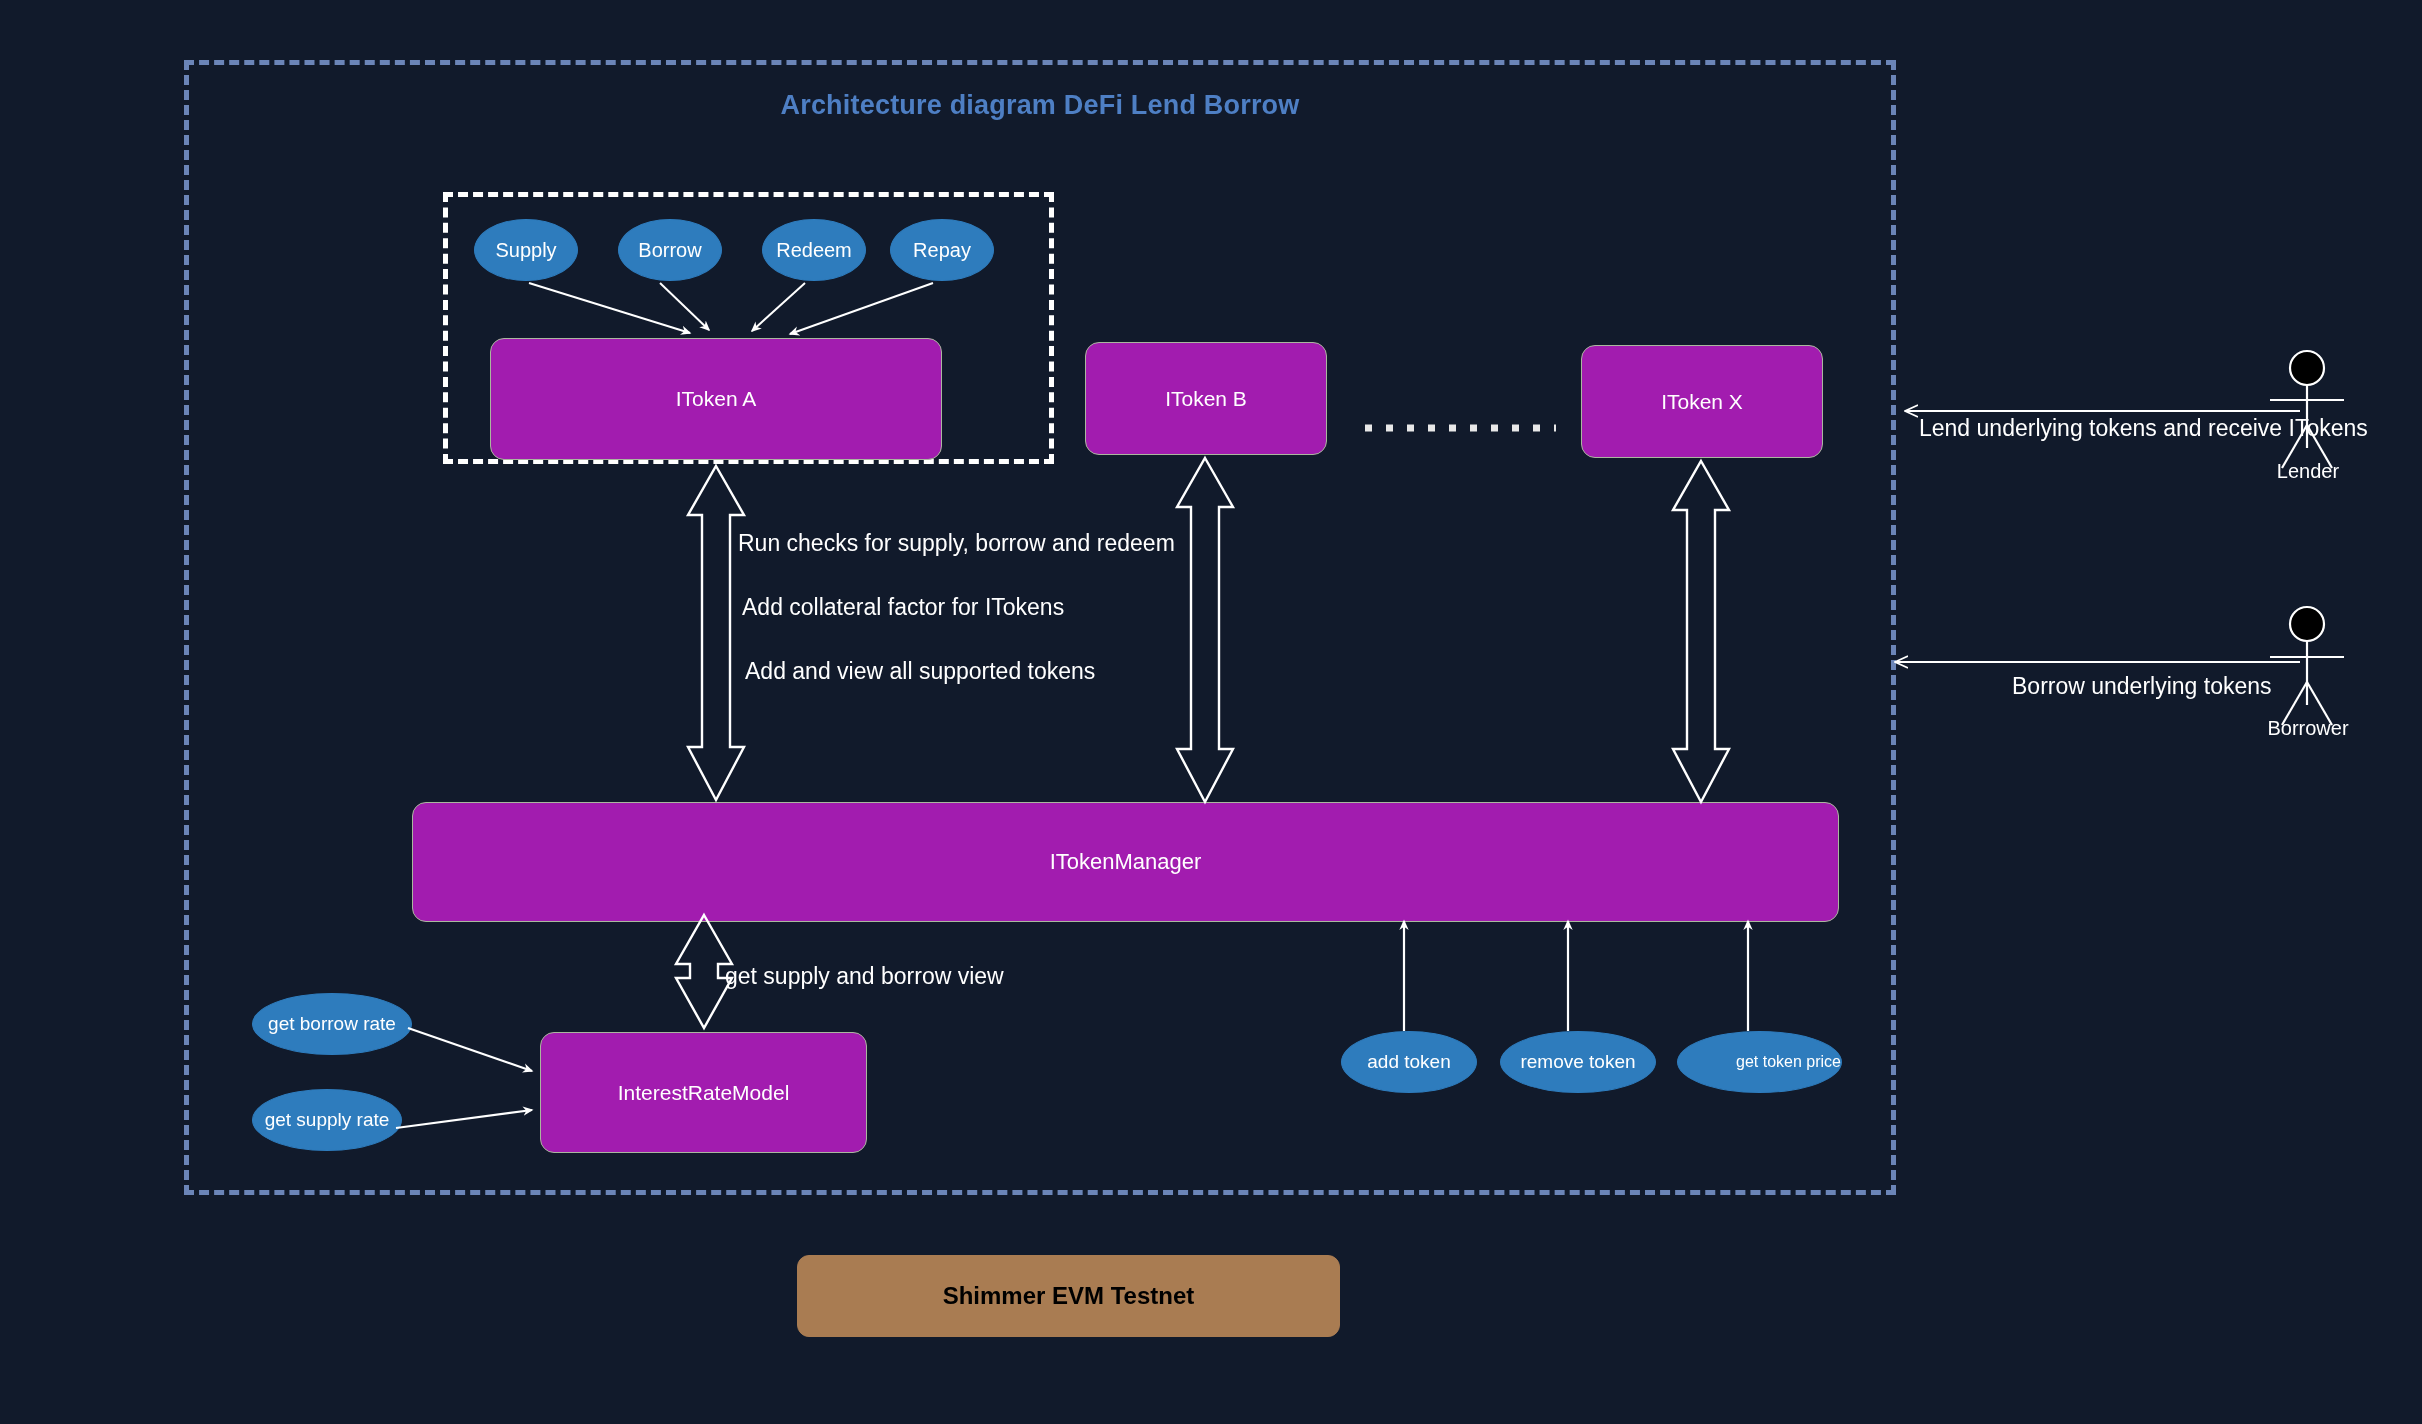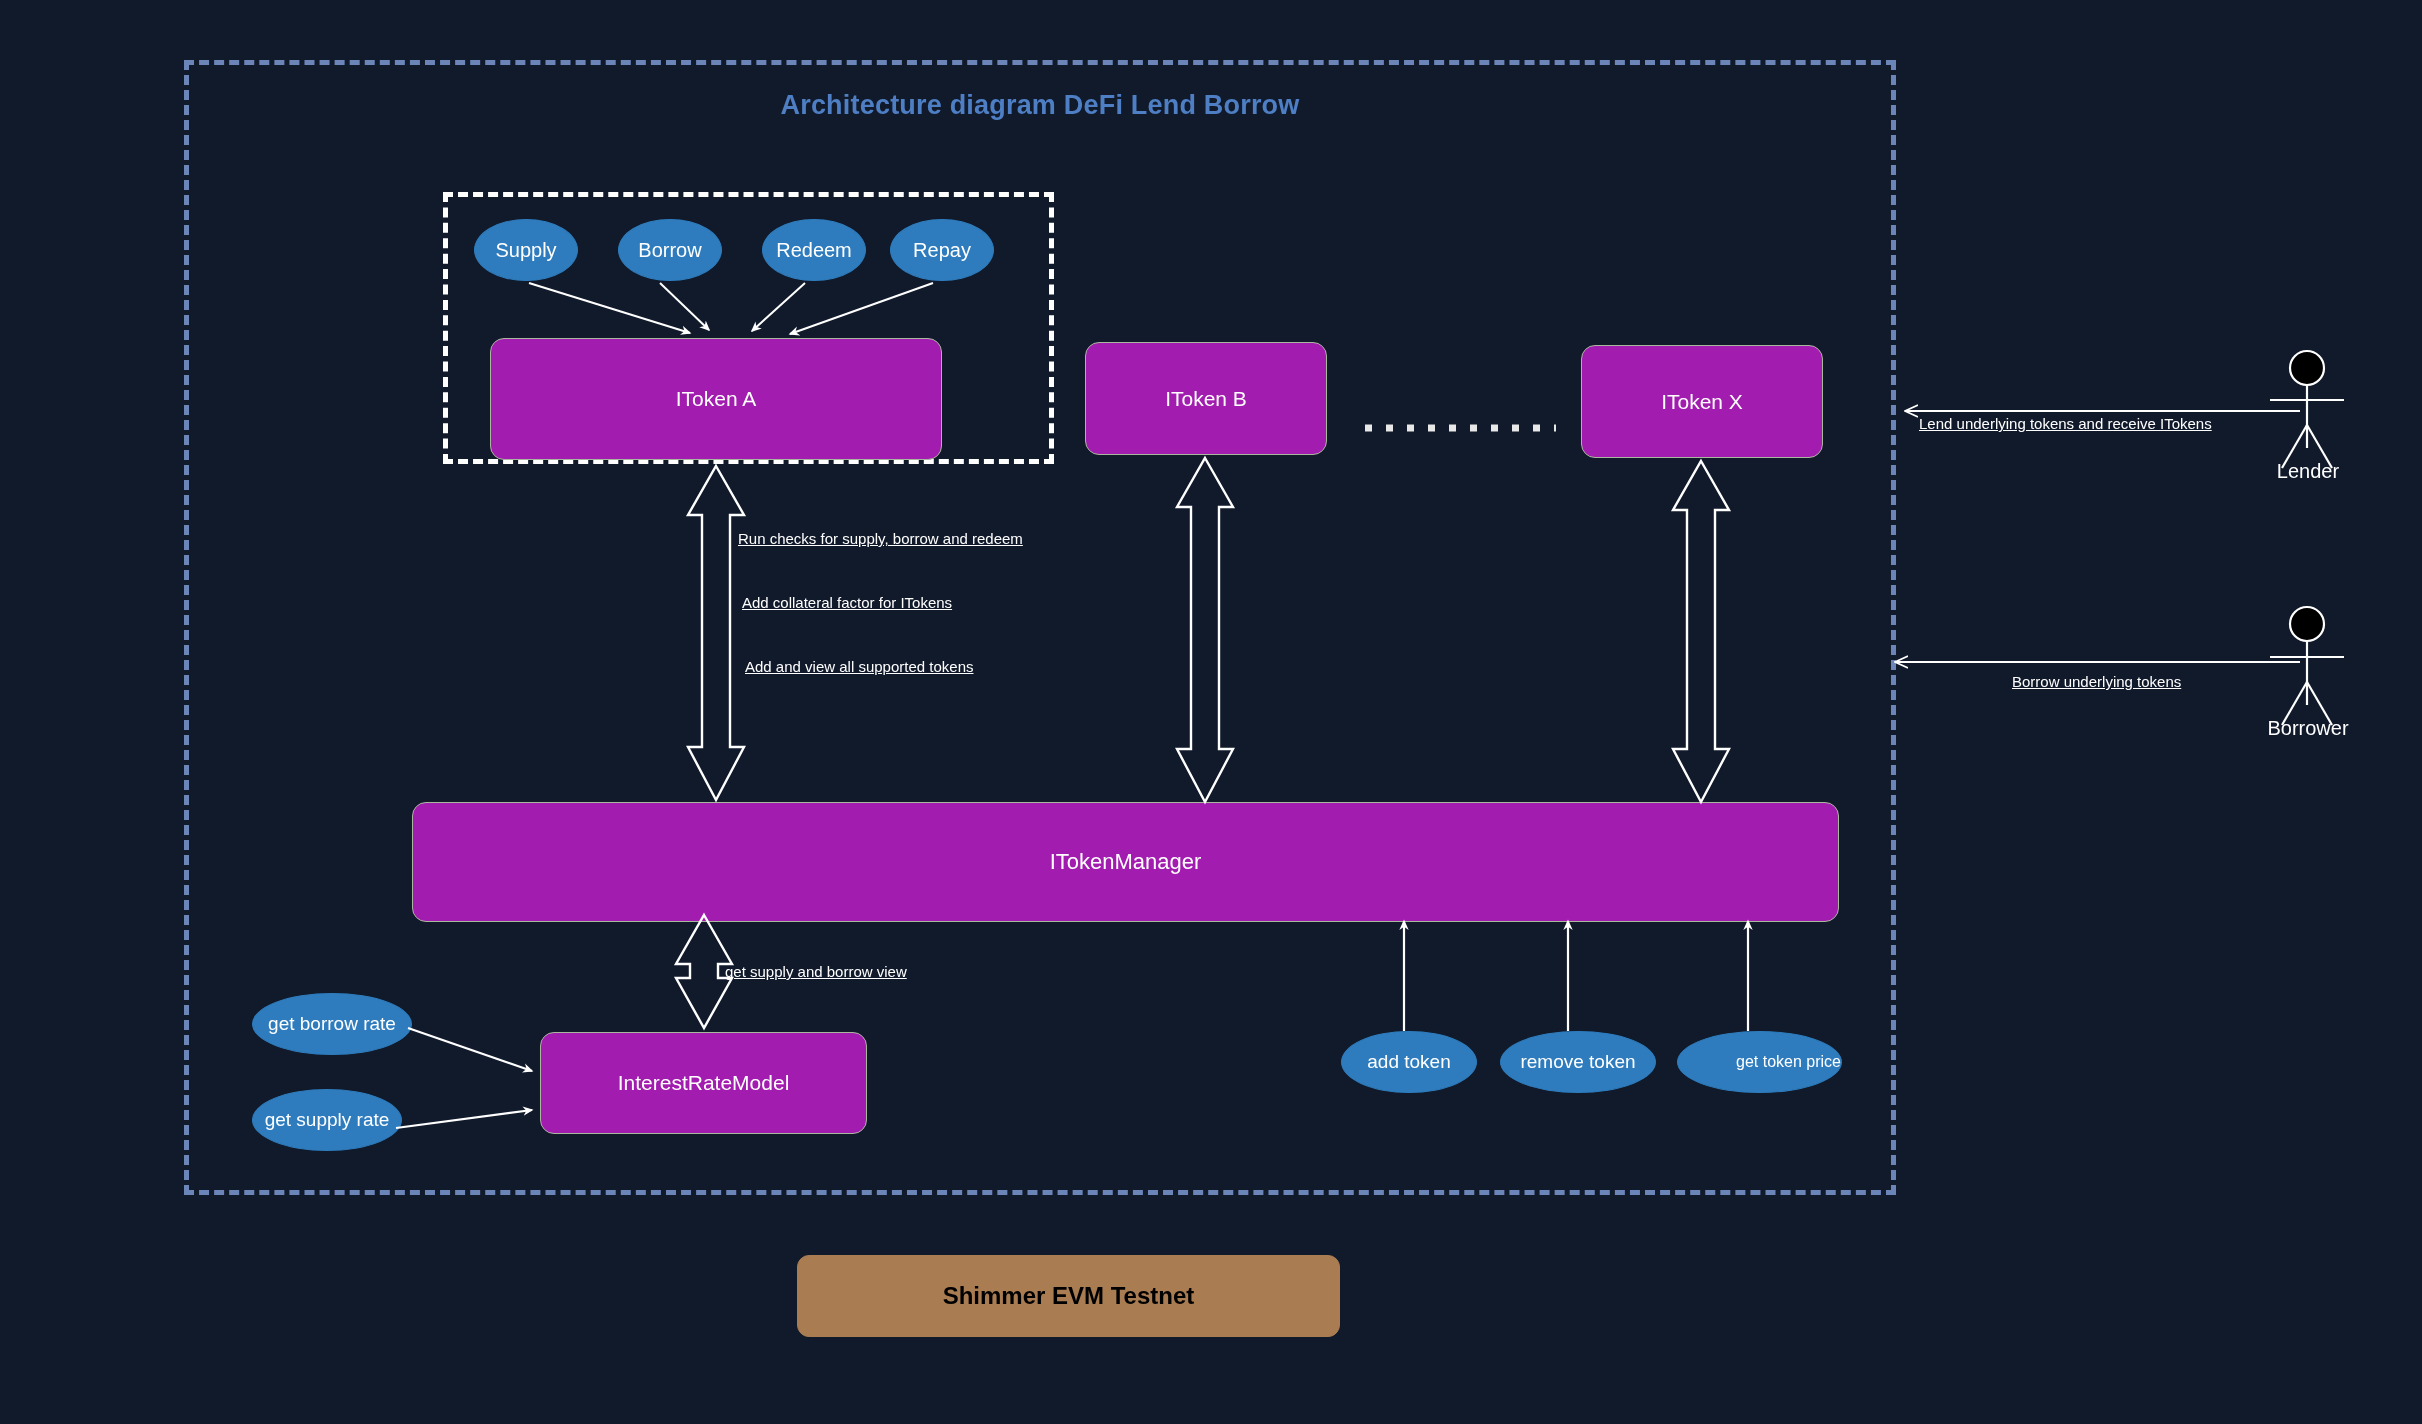--- a/index.html
+++ b/index.html
@@ -69,21 +69,21 @@
     font-size: 21px;
   }
   #itoken-a-box  { left: 490px;  top: 338px; width: 452px; height: 122px; }
   #itoken-b-box  { left: 1085px; top: 342px; width: 242px; height: 113px; }
   #itoken-x-box  { left: 1581px; top: 345px; width: 242px; height: 113px; }
   #itoken-manager-box {
     left: 412px; top: 802px; width: 1427px; height: 120px;
     font-size: 22px;
   }
   #interest-rate-model-box {
-    left: 540px; top: 1032px; width: 327px; height: 102px;
+    left: 540px; top: 1032px; width: 327px; height: 121px;
     font-size: 21px;
   }
 
   
   .ellipse {
     background: #2e7cbd;
     border: 1px solid #2e7cbd;
     border-radius: 50%;
     box-sizing: border-box;
     display: flex;
@@ -100,24 +100,23 @@
 
   #op-get-borrow-rate { left: 252px; top: 993px; width: 160px; height: 62px; font-size: 19px; }
   #op-get-supply-rate { left: 252px; top: 1089px; width: 150px; height: 62px; font-size: 19px; }
 
   #op-add-token       { left: 1341px; top: 1031px; width: 136px; height: 62px; font-size: 19px; }
   #op-remove-token    { left: 1500px; top: 1031px; width: 156px; height: 62px; font-size: 19px; }
   #op-get-token-price { left: 1677px; top: 1031px; width: 165px; height: 62px; font-size: 16px; justify-content: flex-end; }
 
   
   .flow-label {
-    font-size: 15px;
+    font-size: 23px;
     color: #ffffff;
     white-space: nowrap;
-    text-decoration: underline;
   }
   #label-run-checks     { left: 738px; top: 530px; }
   #label-collateral     { left: 742px; top: 594px; }
   #label-supported      { left: 745px; top: 658px; }
   #label-get-rates      { left: 725px;  top: 963px; }
   #label-lend           { left: 1919px; top: 415px; }
   #label-borrow-under   { left: 2012px; top: 673px; }
 
   
   .actor-name {

